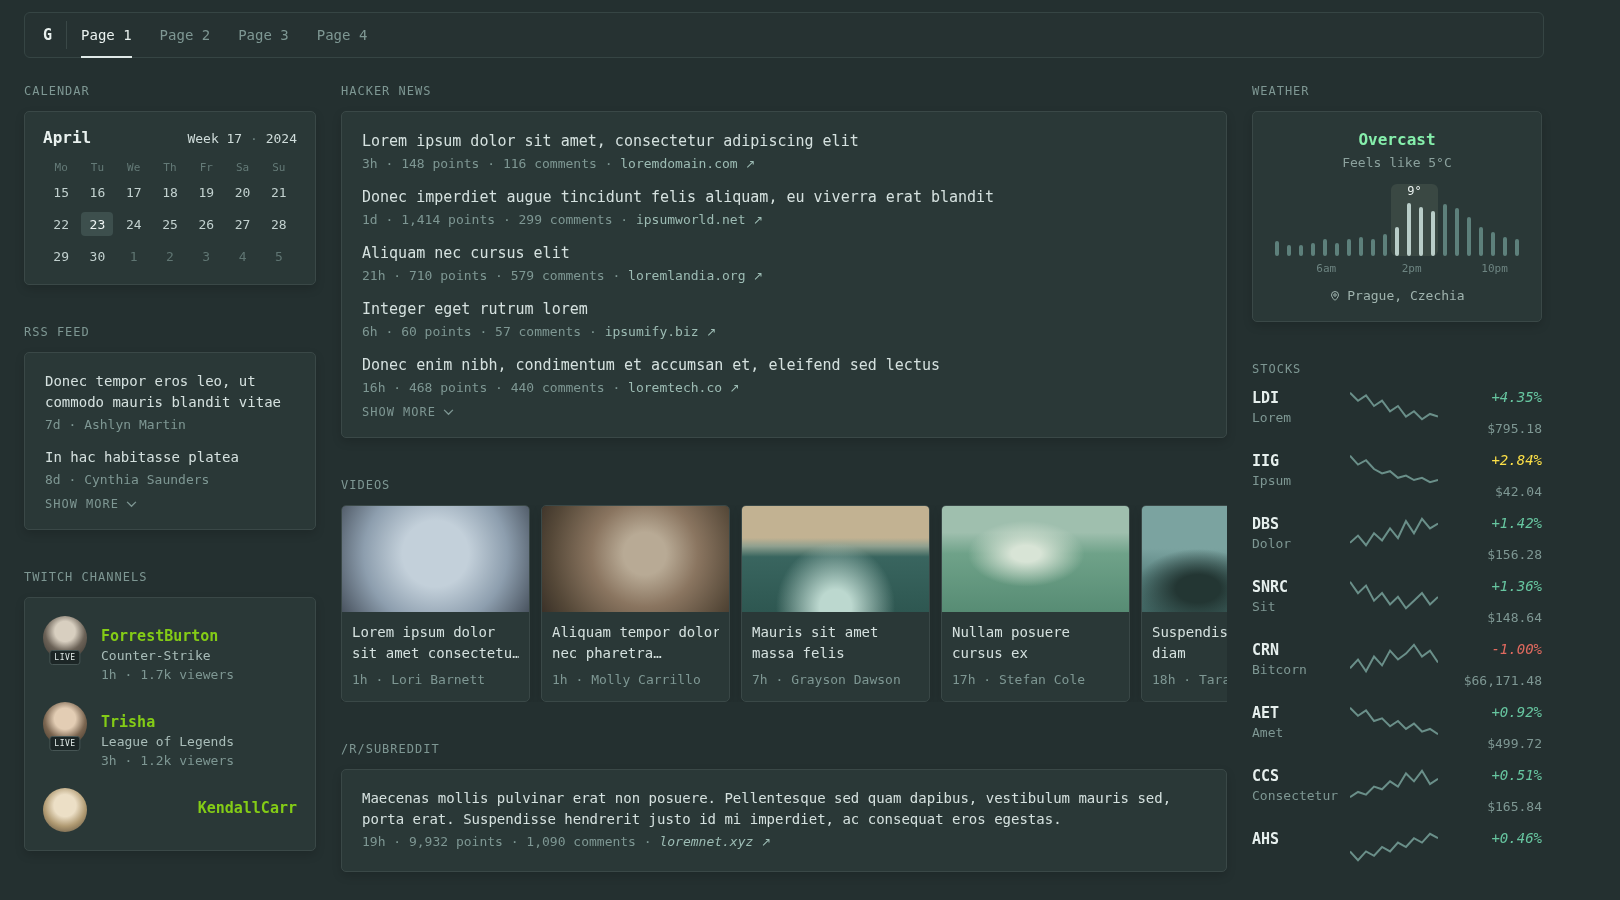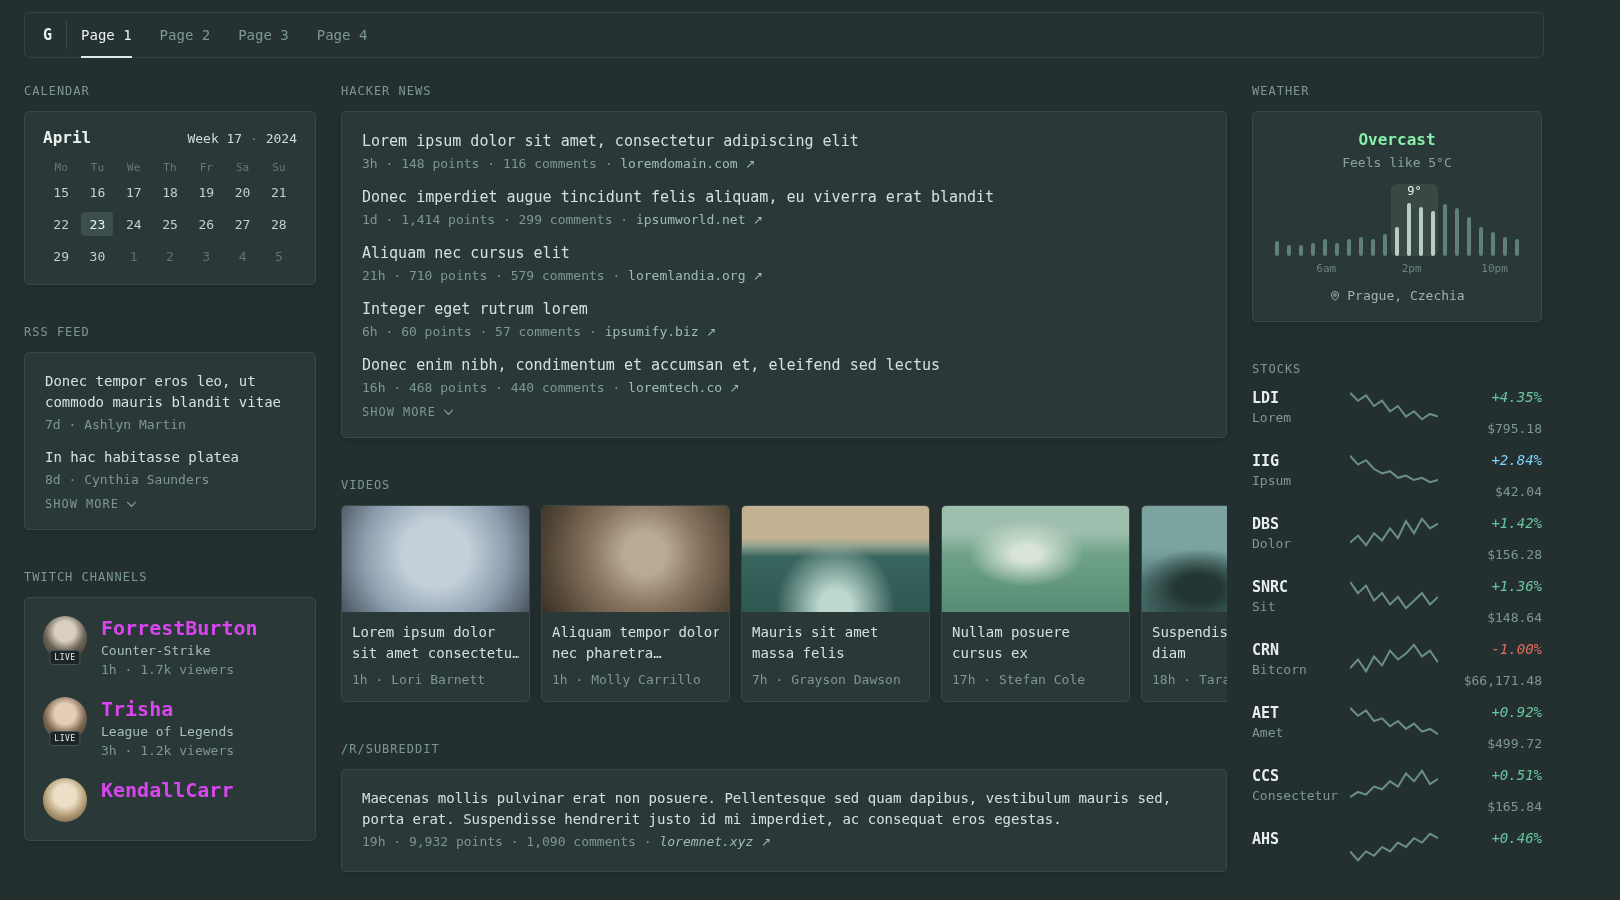--- a/index.html
+++ b/index.html
@@ -45,27 +45,27 @@
   .dc.sel { background:#3d4f4d; border-radius:4px; color:#eef4f3; }
   
   .list-card { padding:18px 20px; }
   .feed-item { margin-bottom:15px; cursor:pointer; }
   .feed-item:last-of-type { margin-bottom:4px; }
   .f-title { font-size:14px; line-height:21px; color:#d5e1df; }
   .hn-title { font-size:15px; line-height:22px; color:#d5e1df; }
   
   .tw-card { padding:18px; }
   .tw-item { display:flex; gap:14px; margin-bottom:20px; cursor:pointer; }
-  .tw-item:last-child { margin-bottom:0; }
+  .tw-item:last-child { margin-bottom:0;justify-content:space-between; }
   .avatar { width:44px; height:44px; border-radius:50%; position:relative; flex:0 0 44px; }
   .a1 { background:radial-gradient(circle at 50% 35%, #d8cfc0 0 28%, #6b6257 55%, #2e2a26 100%); }
   .a2 { background:radial-gradient(circle at 50% 38%, #e3cdb4 0 30%, #7a6550 58%, #33291f 100%); }
   .a3 { background:radial-gradient(circle at 50% 40%, #ecdfc6 0 32%, #b09a72 60%, #4a4033 100%); }
   .live { position:absolute; bottom:-5px; left:50%; transform:translateX(-50%); background:#1c2626; border:1px solid #46 5554; border:1px solid #465554; border-radius:3px; font-size:8px; letter-spacing:.5px; color:#e3ecea; padding:2px 4px; }
-  .tw-name { font-size:20px; font-weight:bold; color:#d946ef; }
+  .tw-name { font-size:15px; font-weight:bold; color:#84cc16;margin-top:11px; }
   .tw-cat { font-size:13px; color:#a9bdb9; margin-top:3px; }
   
   .videos-row { display:flex; gap:11px; overflow:hidden; width:886px; }
   .video-card { width:189px; flex:0 0 189px; background:#2a3837; border:1px solid #3a4847; border-radius:5px; box-shadow:0 4px 10px rgba(0,0,0,.15); cursor:pointer; }
   .thumb { height:106px; border-radius:4px 4px 0 0; }
   .t1 { background:radial-gradient(circle at 50% 45%, #c3d0da 0 30%, #8d9eae 65%, #49535f 100%); }
   .t2 { background:radial-gradient(circle at 55% 45%, #b8aa95 0 18%, #8a7560 45%, #554838 80%, #3a3128 100%); }
   .t3 { background:radial-gradient(ellipse at 50% 95%, #bcd8cf 0 12%, rgba(0,0,0,0) 45%), linear-gradient(180deg, #c2b292 0 30%, #8fa08f 38%, #39655f 48%, #2e5751 100%); }
   .t4 { background:radial-gradient(ellipse at 45% 45%, #d8e4d6 0 10%, rgba(0,0,0,0) 40%), linear-gradient(180deg, #9fbfae 0 25%, #6fa289 45%, #578c74 100%); }
   .t5 { background:radial-gradient(ellipse at 30% 78%, #233633 0 12%, rgba(0,0,0,0) 34%), linear-gradient(180deg, #7ba3a0 0 40%, #567f7c 70%, #3f6360 100%); }
@@ -375,21 +375,21 @@
         </div>
         <div class="stock-row">
           <div class="s-left">
               <p class="s-sym">IIG</p>
               <p class="s-name">Ipsum</p>
             </div>
           <svg class="spark" viewBox="0 0 100 36" preserveAspectRatio="none">
               <polyline points="0.0,4.0 9.1,13.3 18.2,8.7 27.3,18.0 36.4,22.7 45.5,20.3 54.5,27.3 63.6,25.0 72.7,29.7 81.8,27.3 90.9,32.0 100.0,29.7" vector-effect="non-scaling-stroke"></polyline>
             </svg>
           <div class="s-right">
-              <p class="s-change pos" style="color: #7dd3fc;">+2.84%</p>
+              <p class="s-change pos" style="color: #fde047;">+2.84%</p>
               <p class="s-price">$42.04</p>
             </div>
         </div>
         <div class="stock-row">
           <div class="s-left">
               <p class="s-sym">DBS</p>
               <p class="s-name">Dolor</p>
             </div>
           <svg class="spark" viewBox="0 0 100 36" preserveAspectRatio="none">
               <polyline points="0.0,29.5 9.1,21.8 18.2,32.0 27.3,19.3 36.4,26.9 45.5,14.2 54.5,24.4 63.6,6.5 72.7,19.3 81.8,4.0 90.9,14.2 100.0,9.1" vector-effect="non-scaling-stroke"></polyline>

